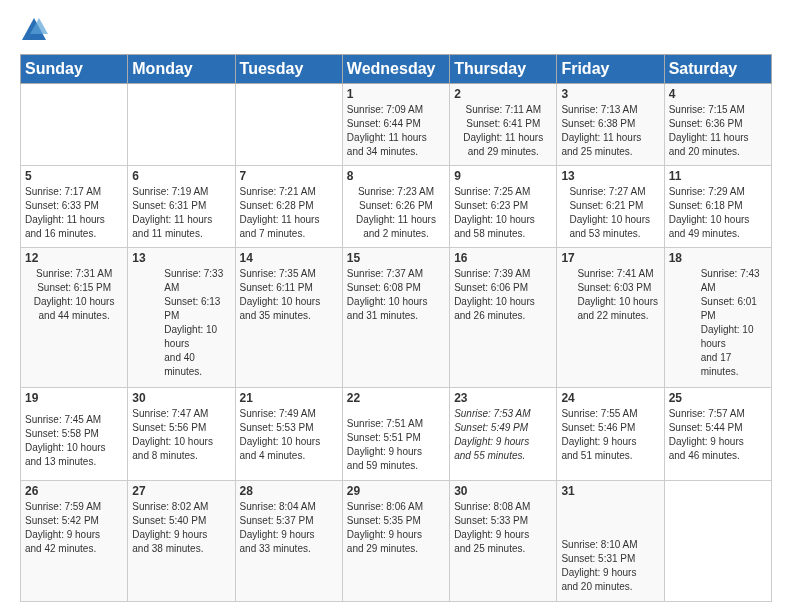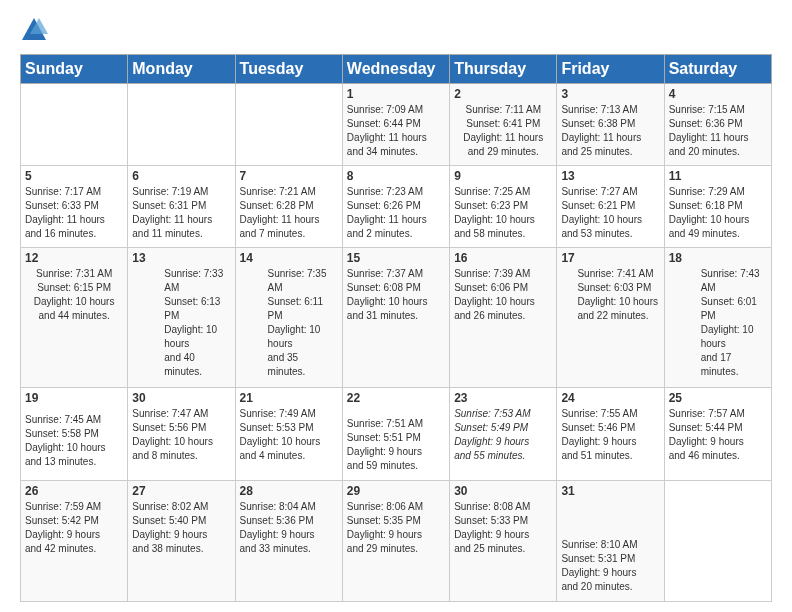--- a/index.html
+++ b/index.html
@@ -184,35 +184,35 @@
           </td>
           <td>
             <div class="day-number">7</div>
             <div class="day-info" style="white-space: pre-line;">Sunrise: 7:21 AM
 Sunset: 6:28 PM
 Daylight: 11 hours
 and 7 minutes.</div>
           </td>
           <td>
             <div class="day-number">8</div>
-            <div class="day-info" style="white-space: pre-line;">Sunrise: 7:23 AM
+            <div class="day-info" style="white-space: pre-line; text-align: center;">Sunrise: 7:23 AM
 Sunset: 6:26 PM
 Daylight: 11 hours
 and 2 minutes.</div>
           </td>
           <td>
             <div class="day-number">9</div>
             <div class="day-info" style="white-space: pre-line;">Sunrise: 7:25 AM
 Sunset: 6:23 PM
 Daylight: 10 hours
 and 58 minutes.</div>
           </td>
           <td>
             <div class="day-number">13</div>
-            <div class="day-info" style="white-space: pre-line;">Sunrise: 7:27 AM
+            <div class="day-info" style="white-space: pre-line; margin-left: 8px;">Sunrise: 7:27 AM
 Sunset: 6:21 PM
 Daylight: 10 hours
 and 53 minutes.</div>
           </td>
           <td>
             <div class="day-number">11</div>
             <div class="day-info" style="white-space: pre-line;">Sunrise: 7:29 AM
 Sunset: 6:18 PM
 Daylight: 10 hours
 and 49 minutes.</div>
@@ -228,21 +228,21 @@
           </td>
           <td>
             <div class="day-number">13</div>
             <div class="day-info" style="white-space: pre-line; margin-left: 32px;">Sunrise: 7:33 AM
 Sunset: 6:13 PM
 Daylight: 10 hours
 and 40 minutes.</div>
           </td>
           <td>
             <div class="day-number">14</div>
-            <div class="day-info" style="white-space: pre-line; margin-left: 28px;">Sunrise: 7:35 AM
+            <div class="day-info" style="white-space: pre-line;">Sunrise: 7:35 AM
 Sunset: 6:11 PM
 Daylight: 10 hours
 and 35 minutes.</div>
           </td>
           <td>
             <div class="day-number">15</div>
             <div class="day-info" style="white-space: pre-line;">Sunrise: 7:37 AM
 Sunset: 6:08 PM
 Daylight: 10 hours
 and 31 minutes.</div>
@@ -331,21 +331,21 @@
           <td>
             <div class="day-number">27</div>
             <div class="day-info" style="white-space: pre-line;">Sunrise: 8:02 AM
 Sunset: 5:40 PM
 Daylight: 9 hours
 and 38 minutes.</div>
           </td>
           <td>
             <div class="day-number">28</div>
             <div class="day-info" style="white-space: pre-line;">Sunrise: 8:04 AM
-Sunset: 5:36 PM
+Sunset: 5:37 PM
 Daylight: 9 hours
 and 33 minutes.</div>
           </td>
           <td>
             <div class="day-number">29</div>
             <div class="day-info" style="white-space: pre-line;">Sunrise: 8:06 AM
 Sunset: 5:35 PM
 Daylight: 9 hours
 and 29 minutes.</div>
           </td>

